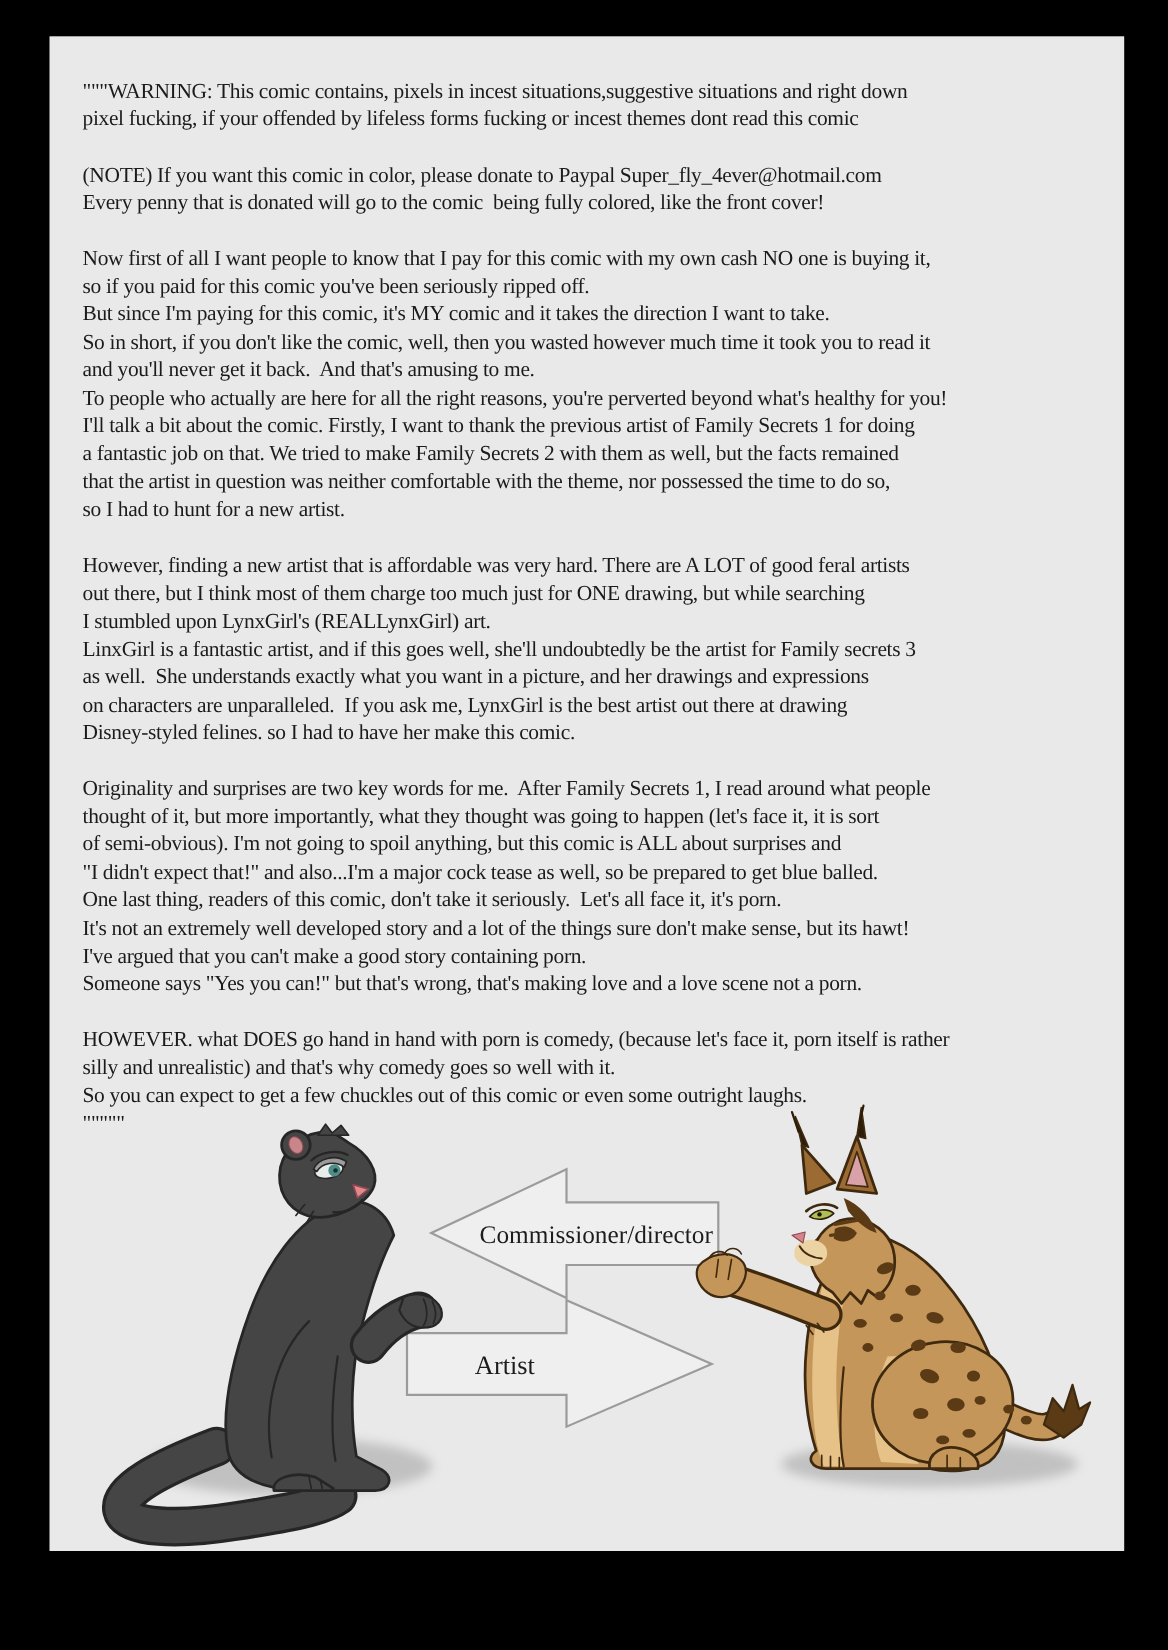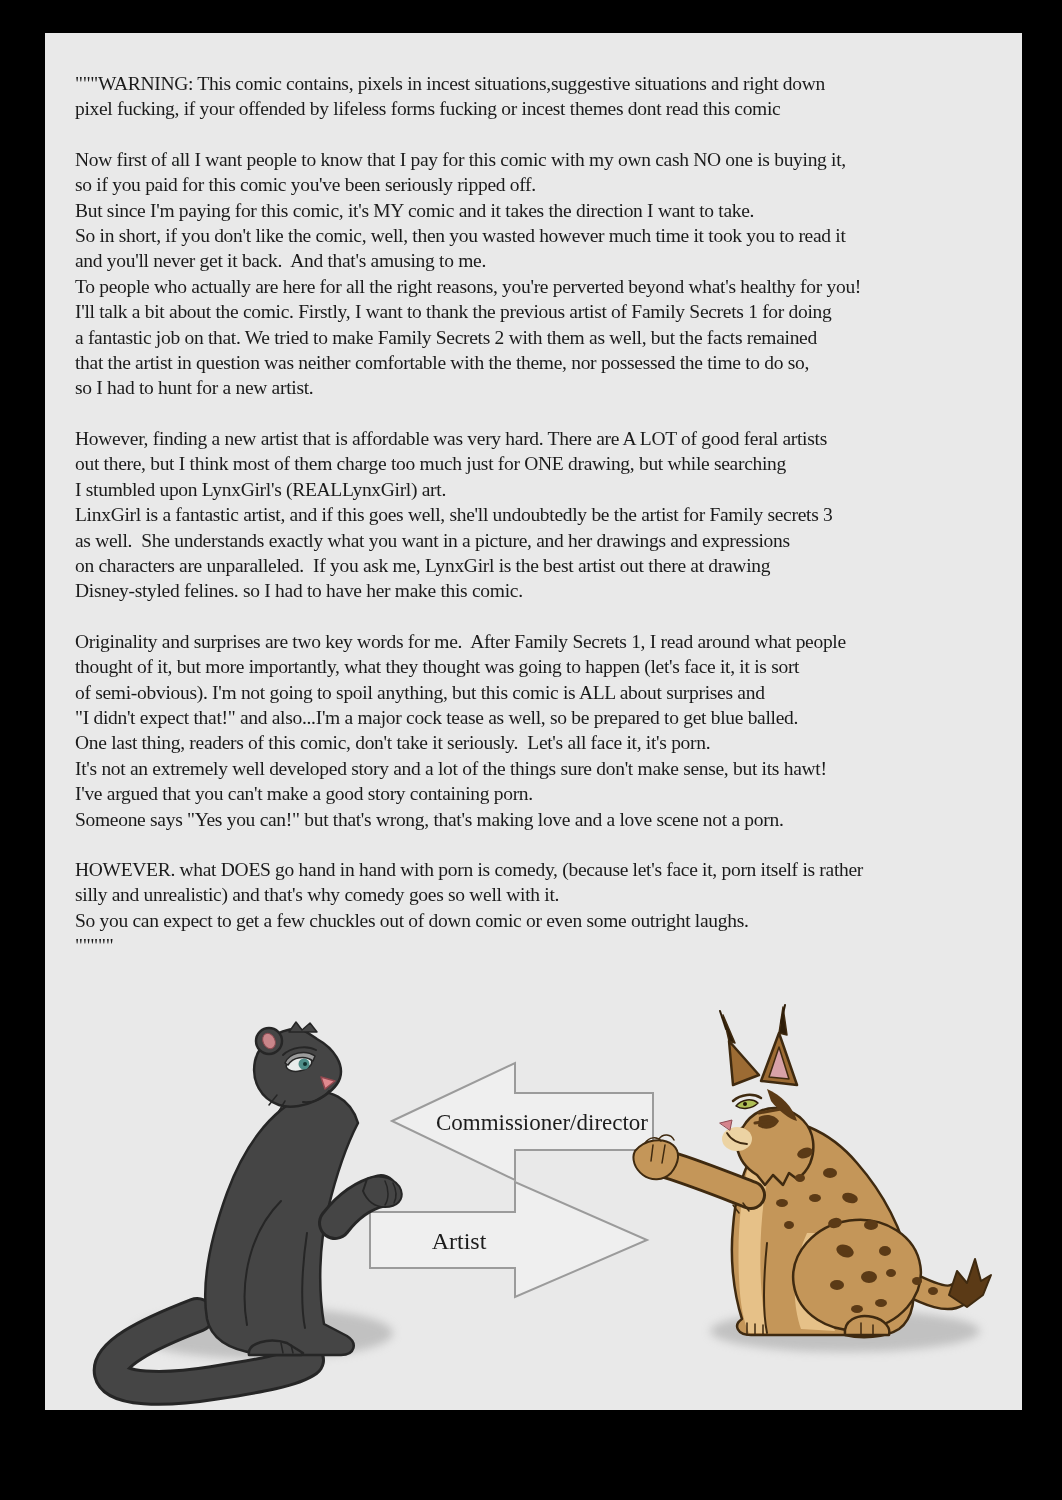--- a/index.html
+++ b/index.html
@@ -32,20 +32,22 @@
   }
 </style>
 </head>
 <body>
 
 <div class="paper">
 
   <div class="text-block">
     <p>"""WARNING: This comic contains, pixels in incest situations,suggestive situations and right down
 pixel fucking, if your offended by lifeless forms fucking or incest themes dont read this comic</p>
+    <p>(NOTE) If you want this comic in color, please donate to Paypal Super_fly_4ever@hotmail.com
+Every penny that is donated will go to the comic  being fully colored, like the front cover!</p>
     <p>Now first of all I want people to know that I pay for this comic with my own cash NO one is buying it,
 so if you paid for this comic you've been seriously ripped off.
 But since I'm paying for this comic, it's MY comic and it takes the direction I want to take.
 So in short, if you don't like the comic, well, then you wasted however much time it took you to read it
 and you'll never get it back.  And that's amusing to me.
 To people who actually are here for all the right reasons, you're perverted beyond what's healthy for you!
 I'll talk a bit about the comic. Firstly, I want to thank the previous artist of Family Secrets 1 for doing
 a fantastic job on that. We tried to make Family Secrets 2 with them as well, but the facts remained
 that the artist in question was neither comfortable with the theme, nor possessed the time to do so,
 so I had to hunt for a new artist.</p>
@@ -59,21 +61,21 @@
     <p>Originality and surprises are two key words for me.  After Family Secrets 1, I read around what people
 thought of it, but more importantly, what they thought was going to happen (let's face it, it is sort
 of semi-obvious). I'm not going to spoil anything, but this comic is ALL about surprises and
 "I didn't expect that!" and also...I'm a major cock tease as well, so be prepared to get blue balled.
 One last thing, readers of this comic, don't take it seriously.  Let's all face it, it's porn.
 It's not an extremely well developed story and a lot of the things sure don't make sense, but its hawt!
 I've argued that you can't make a good story containing porn.
 Someone says "Yes you can!" but that's wrong, that's making love and a love scene not a porn.</p>
     <p>HOWEVER. what DOES go hand in hand with porn is comedy, (because let's face it, porn itself is rather
 silly and unrealistic) and that's why comedy goes so well with it.
-So you can expect to get a few chuckles out of down comic or even some outright laughs.
+So you can expect to get a few chuckles out of this comic or even some outright laughs.
 """""</p>
   </div>
 
   <svg class="illustration" viewBox="0 0 977 1377">
     <defs>
       <filter id="soft" x="-40%" y="-40%" width="180%" height="180%">
         <feGaussianBlur stdDeviation="5"></feGaussianBlur>
       </filter>
     </defs>
 

